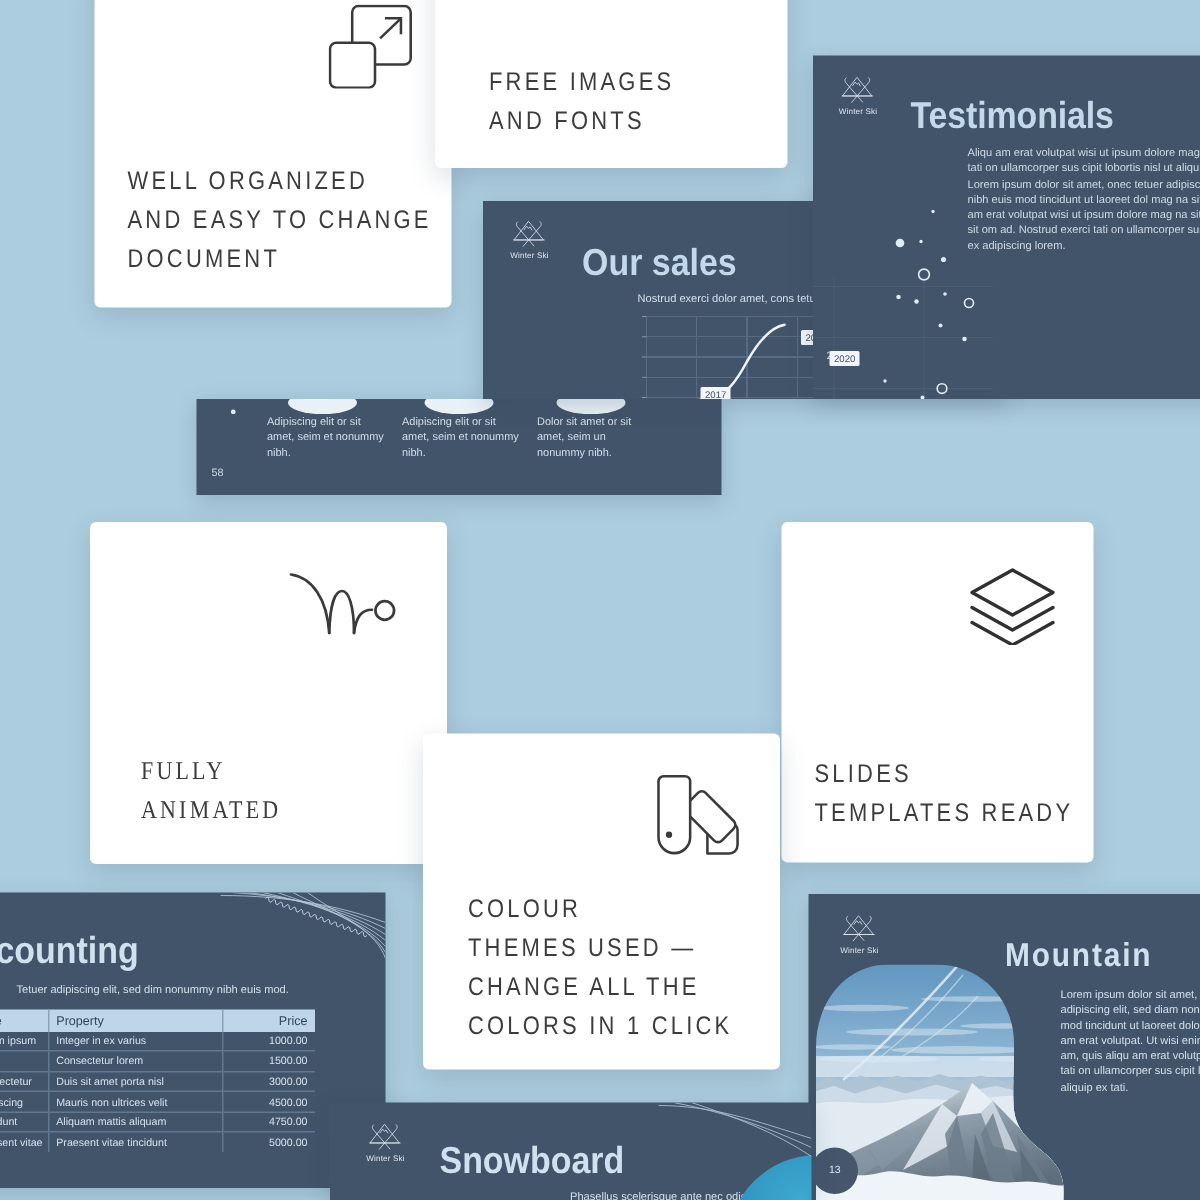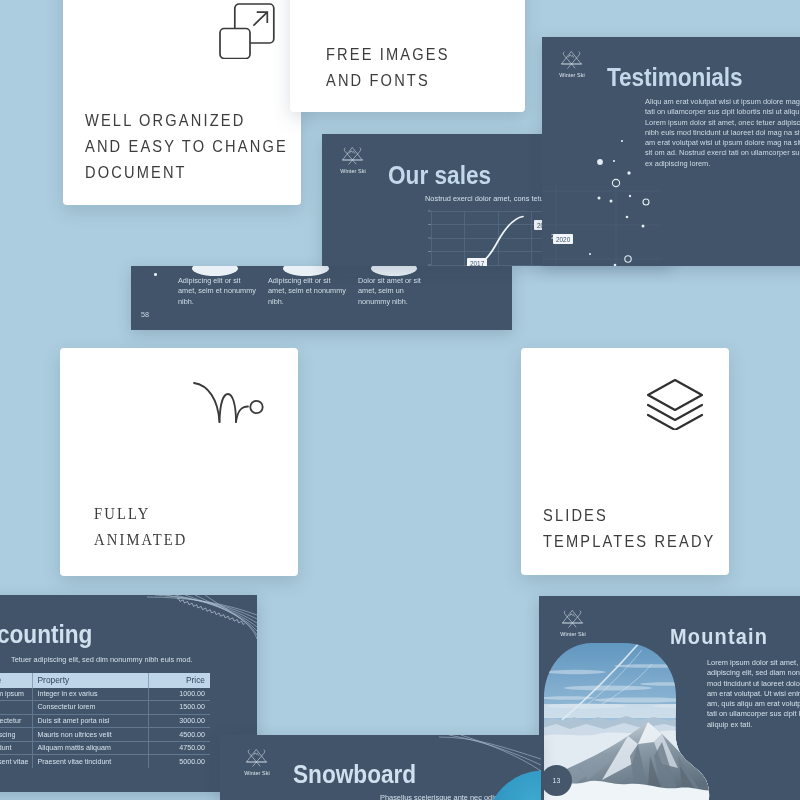--- a/index.html
+++ b/index.html
@@ -40,21 +40,21 @@
       font-size:25px;font-weight:700;line-height:30px;
       transform:scaleX(.905);transform-origin:0 0;}
   .s-sales .chart-cap{position:absolute;left:103px;top:60px;color:#d4e0ec;font-size:7.4px;white-space:nowrap;}
   .s-sales .chart{position:absolute;left:98px;top:71px;width:160px;height:70px;}
   .chip{position:absolute;background:#f2f6fa;color:#3f5468;font-size:6.4px;
         padding:1.5px 3px;border-radius:1px;line-height:7px;}
   .chip1{left:145px;top:124px;}
   .chip2{left:212px;top:86px;}
 
   
-  .s-bullets{left:131px;top:266px;width:350px;height:64px;padding-left:31px;}
+  .s-bullets{left:131px;top:266px;width:350px;height:64px;}
   .s-bullets .bsh{position:absolute;left:0;top:0;width:350px;height:70px;}
   .bdot{position:absolute;left:23px;top:7px;width:2.5px;height:2.5px;background:#e4edf5;border-radius:50%;}
   .btxt{position:absolute;top:10px;width:95px;white-space:pre;color:#d3dfea;font-size:7.3px;line-height:10.3px;}
   .b1{left:47px;} .b2{left:137px;} .b3{left:227px;}
   .bpg{position:absolute;left:10px;top:44px;color:#c9d7e4;font-size:7.2px;}
 
   
   .s-acct{left:-84px;top:595px;width:341px;height:197px;z-index:1;}
   .s-acct .waves{position:absolute;right:0;top:0;width:112px;height:62px;}
   .a-title{position:absolute;left:52px;top:24px;color:#cfe0ee;font-size:25px;font-weight:700;
@@ -426,14 +426,33 @@
       <g fill="none" stroke="#303030" stroke-width="2.2" stroke-linejoin="round" stroke-linecap="round">
         <path d="M30 2 L57 17 L30 32 L3 17 Z"></path>
         <path d="M3 27 L30 42 L57 27"></path>
         <path d="M3 37 L30 52 L57 37"></path>
       </g>
     </svg>
     <div class="ctitle">SLIDES
 TEMPLATES READY</div>
   </div>
 
+  <div class="card c5">
+    <svg class="ic ic5" viewBox="0 0 56 55">
+      <g fill="#ffffff" stroke="#3a3a3a" stroke-width="1.7" stroke-linejoin="round">
+        <path d="M34.6 33.5 h16.5 a3.6 3.6 0 0 1 3.6 3.6 v10.3 a5.6 5.6 0 0 1 -5.6 5.6
+                 h-14.5 z"></path>
+        <g transform="rotate(45 31 30)">
+          <path d="M16.8 19.6 a3.6 3.6 0 0 1 3.6 -3.6 h26.5 a3.6 3.6 0 0 1 3.6 3.6
+                   v11.2 a3.6 3.6 0 0 1 -3.6 3.6 h-26.5 a3.6 3.6 0 0 1 -3.6 -3.6 z"></path>
+        </g>
+        <path d="M2 4.9 a3.4 3.4 0 0 1 3.4 -3.4 h14.3 a3.4 3.4 0 0 1 3.4 3.4
+                 v37.3 a10.55 10.55 0 0 1 -21.1 0 z"></path>
+        <circle cx="9" cy="40.5" r="2.1" fill="#3a3a3a" stroke="none"></circle>
+      </g>
+    </svg>
+    <div class="ctitle">COLOUR
+THEMES USED —
+CHANGE ALL THE
+COLORS IN 1 CLICK</div>
+  </div>
 
 </div>
 
 </body></html>

